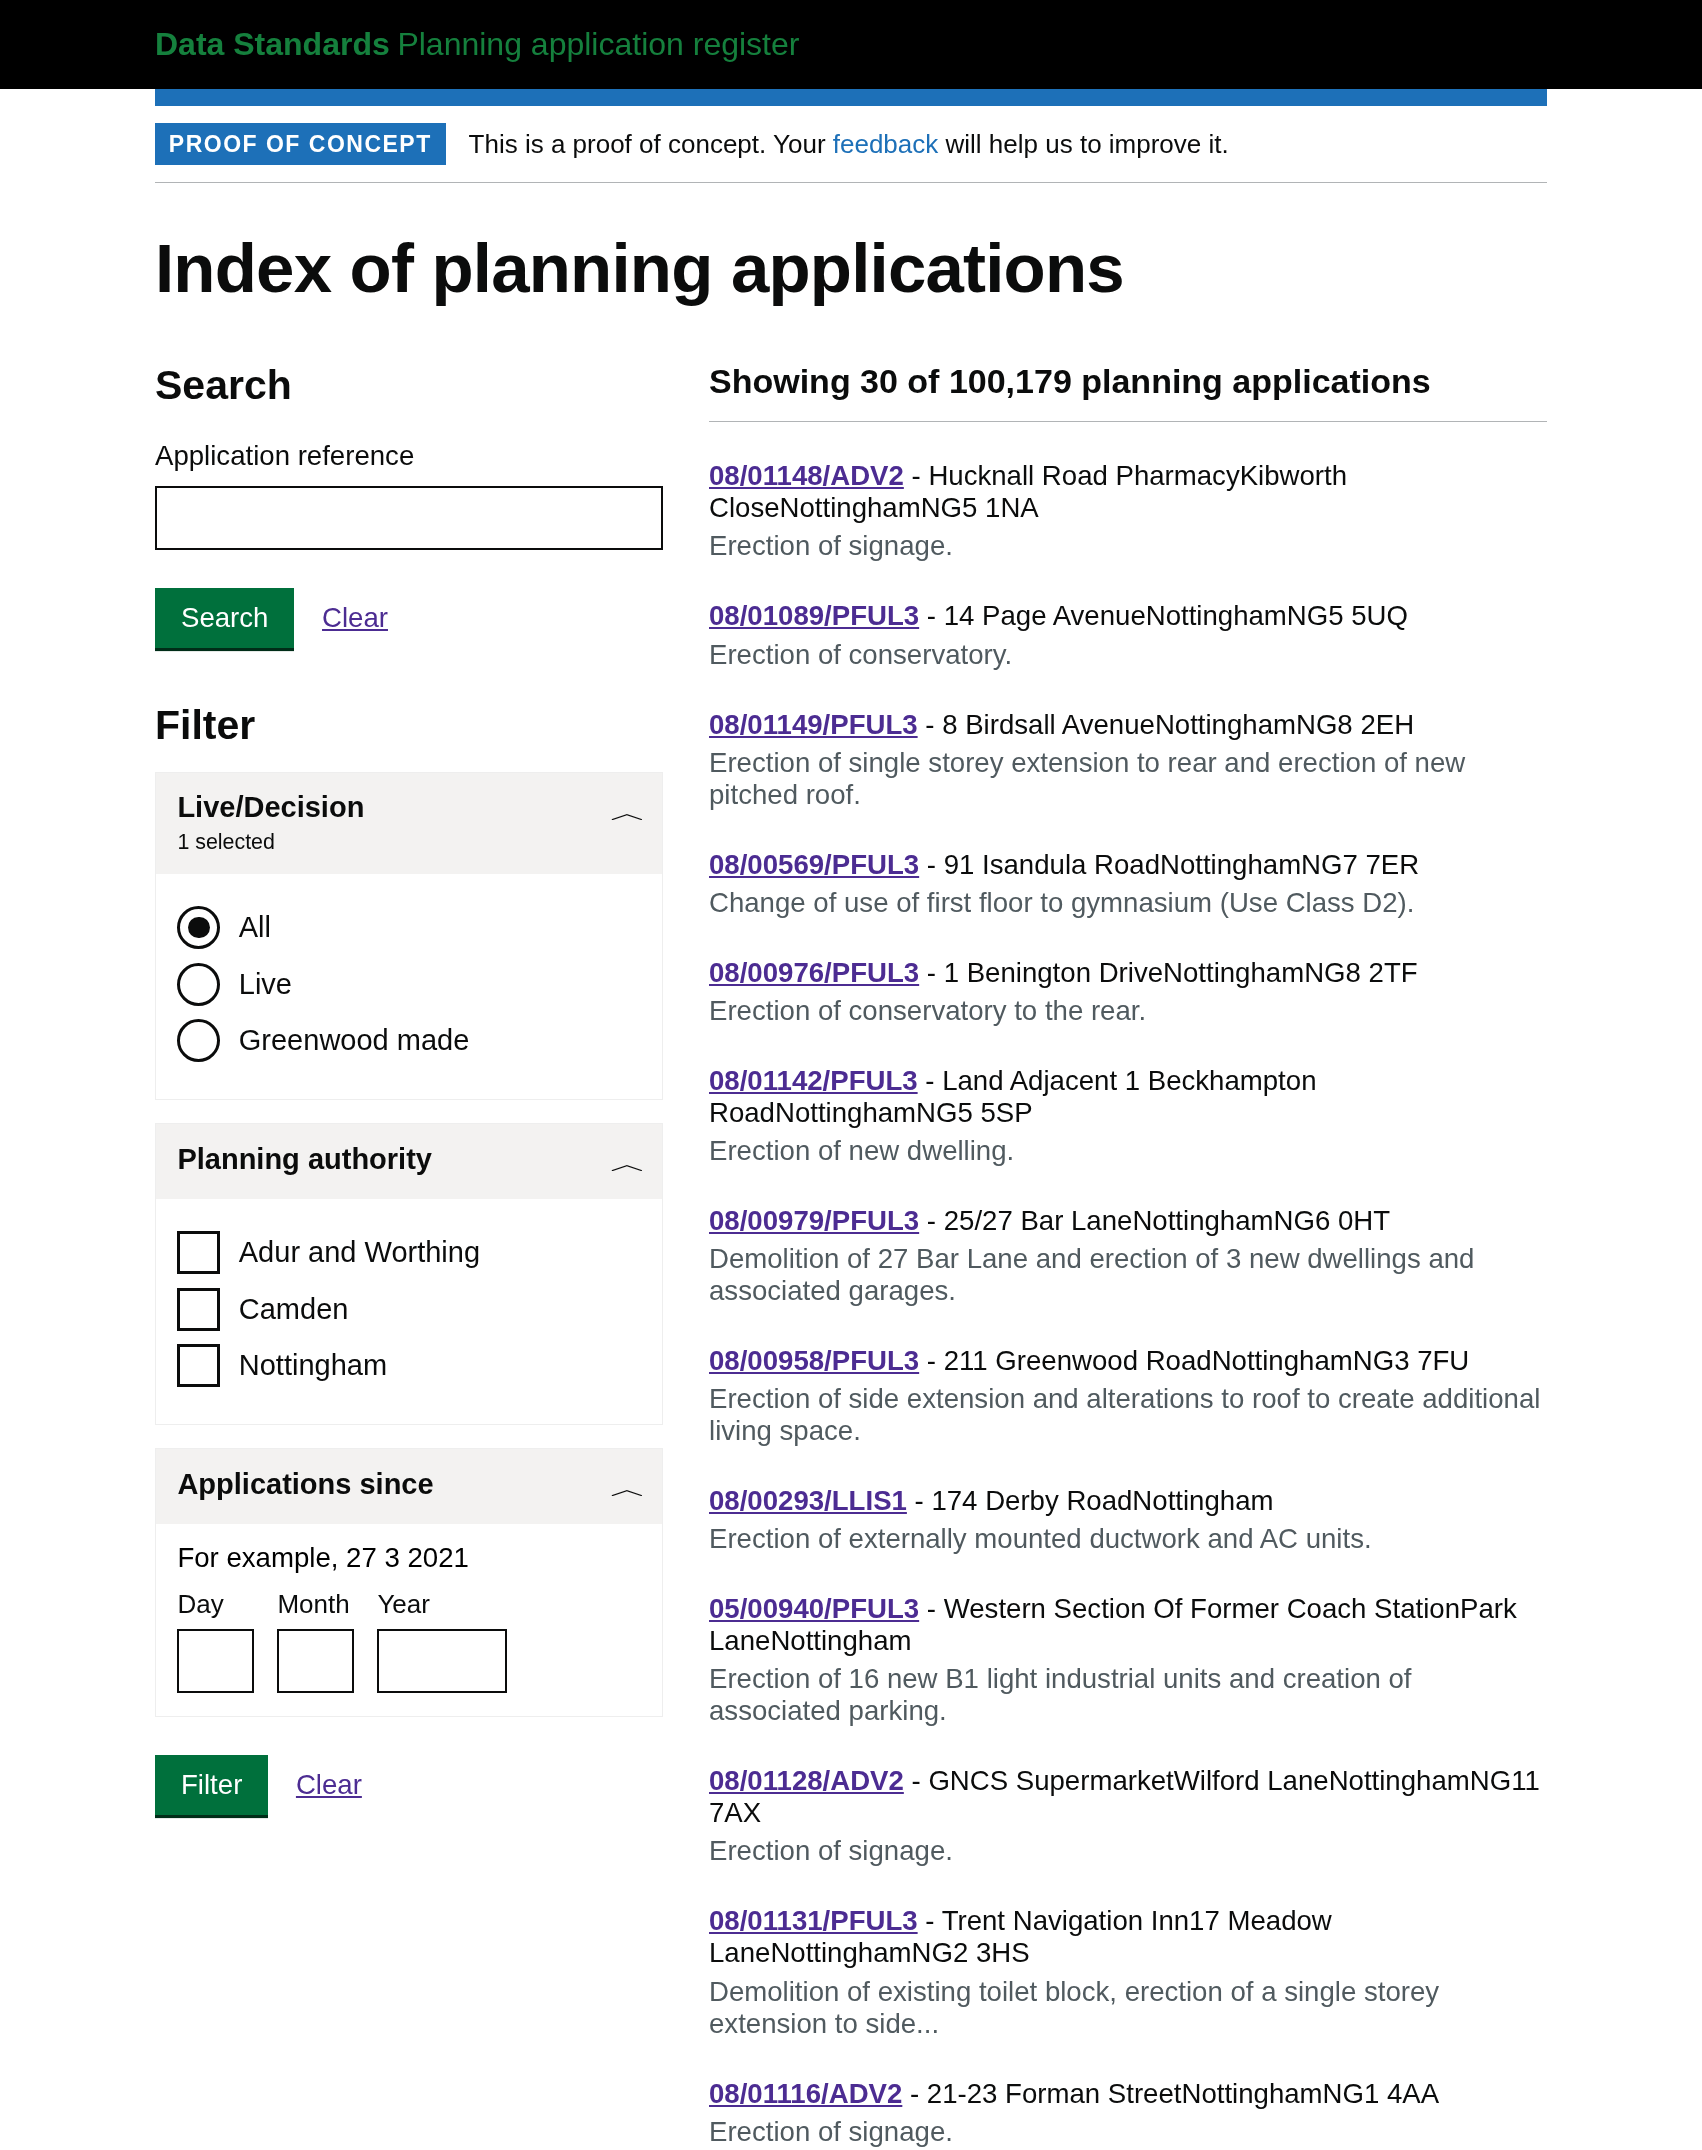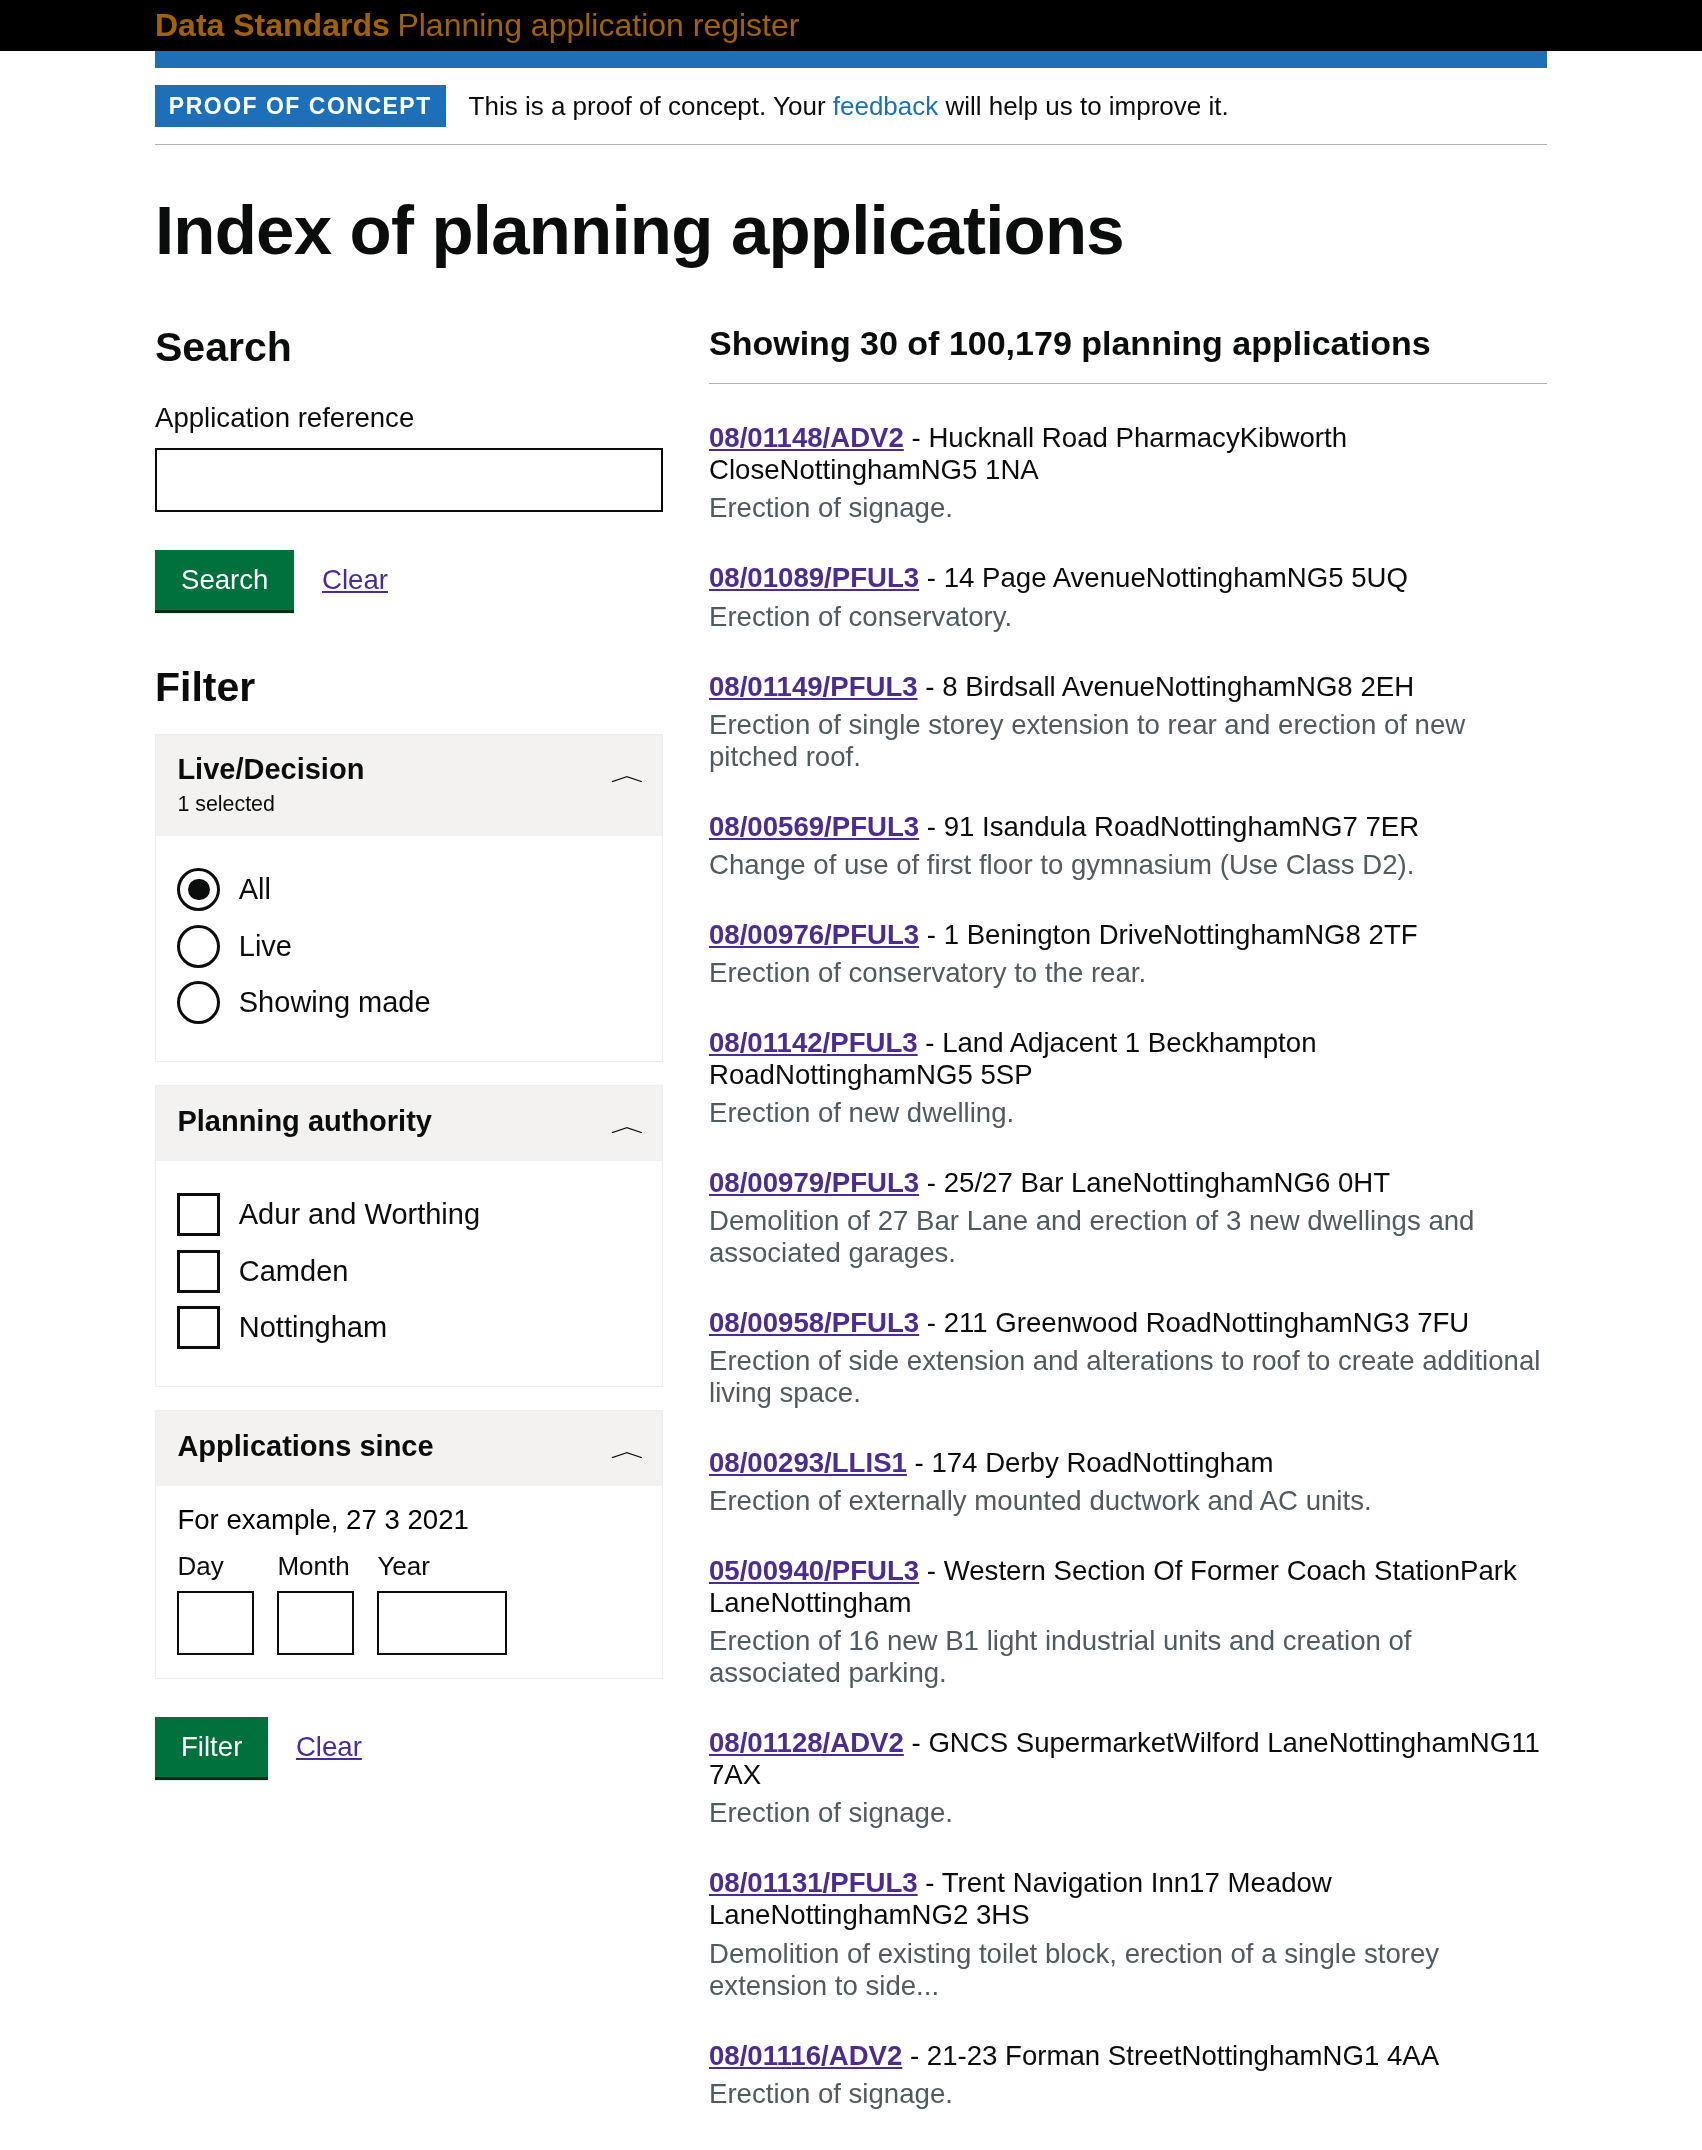--- a/index.html
+++ b/index.html
@@ -4,22 +4,22 @@
 <style>
   * { box-sizing: border-box; }
   body {
     margin: 0;
     font-family: Arial, Helvetica, sans-serif;
     color: #0b0c0c;
     font-size: 27.6px;
   }
   .topbar {
     background: #000;
-    color: #a16207;
-    padding: 7px 0;
+    color: #15803d;
+    padding: 26px 0;
   }
   .container {
     max-width: 1454px;
     margin: 0 auto;
     padding: 0 31px;
   }
   .topbar .title-bold { font-weight: bold; font-size: 32px; }
   .topbar .title-light { font-weight: normal; font-size: 32px; }
   .bluebar { height: 17px; background: #1d70b8; }
   .notice-row {
@@ -193,21 +193,21 @@
                 <span class="dot"></span>
               </span>
             <span class="opt-label">All</span>
           </div>
           <div class="radio-row">
             <span class="radio"></span>
             <span class="opt-label">Live</span>
           </div>
           <div class="radio-row">
             <span class="radio"></span>
-            <span class="opt-label">Showing made</span>
+            <span class="opt-label">Greenwood made</span>
           </div>
         </div>
       </div>
 
       
       <div class="facet">
         <div class="facet-head">
           <div class="facet-title">Planning authority</div>
           <span class="chevron">︿</span>
         </div>

